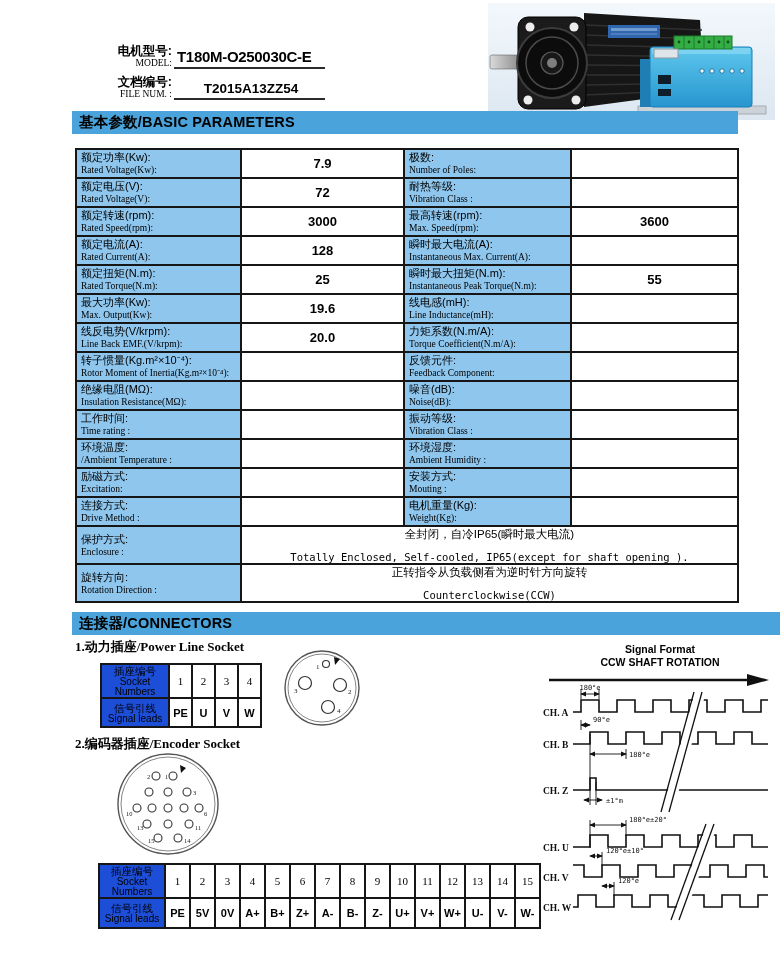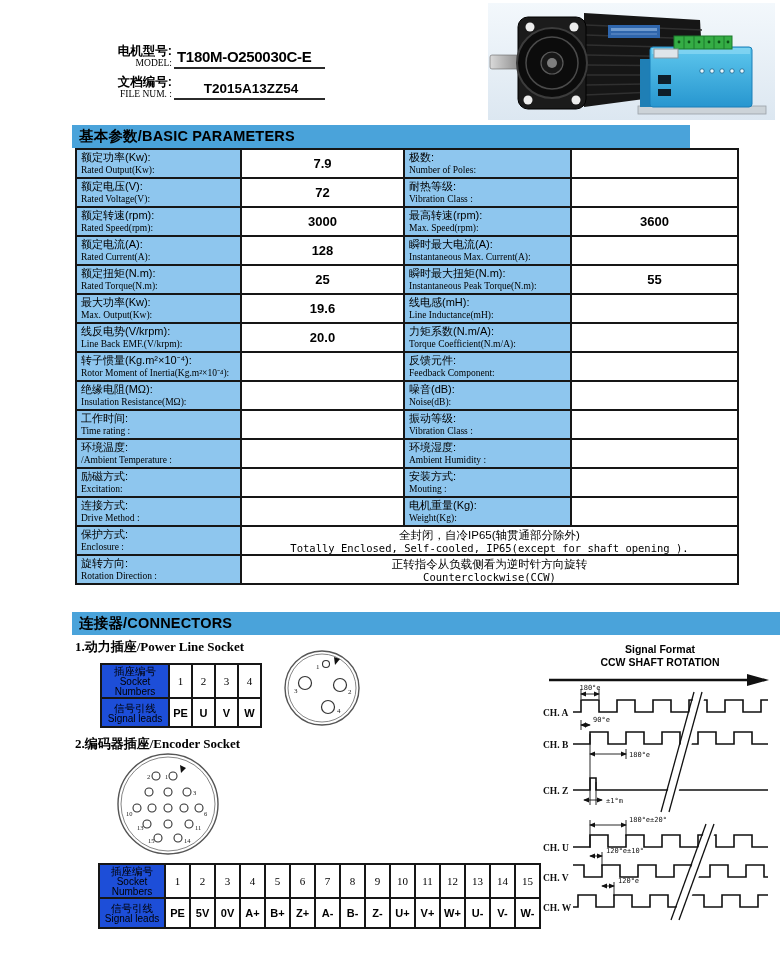--- a/index.html
+++ b/index.html
@@ -14,35 +14,35 @@
   .hval{width:148px;border-bottom:2px solid #2b2b2b;font-weight:bold;
         padding:1px 0 2px 3px;margin-left:2px;}
   .hval.v1{font-size:15px;letter-spacing:-0.3px;}
   .hval.v2{font-size:13.5px;text-align:center;}
   
   .photo{position:absolute;left:488px;top:3px;width:287px;height:117px;}
   
   .bar{position:absolute;left:72px;height:23px;background:#4aa3da;
        font-weight:bold;font-size:14.5px;line-height:23px;padding-left:7px;
        box-sizing:border-box;letter-spacing:0.2px;}
-  .bar1{top:125px;width:618px;}
+  .bar1{top:111px;width:666px;}
   .bar2{top:612px;width:780px;}
   
   table{border-collapse:collapse;table-layout:fixed;}
   .params{position:absolute;left:75px;top:148px;width:662px;}
   .params td{border:2px solid #161616;padding:1px 1px 1px 4px;vertical-align:middle;overflow:hidden;}
   .params tr{height:24px;}
   .params tr.sp{height:23px;}
   .lbl{background:#8ec6ee;}
   .cn{font-size:11px;line-height:13px;white-space:nowrap;}
   .en{font-family:"Liberation Serif",serif;font-size:9.5px;line-height:12px;white-space:nowrap;}
   .val{text-align:center;font-weight:bold;font-size:13px;padding:0 !important;}
   .valspan{text-align:center;padding:0 !important;}
   .vcn{font-size:11.5px;line-height:14px;}
-  .ven{font-family:"DejaVu Sans Mono",monospace;font-size:10.5px;line-height:12px;}
+  .ven{font-family:"DejaVu Sans Mono",monospace;font-size:10.5px;line-height:12px;margin-top:10px;}
   
   .footnote{position:absolute;left:75px;top:592px;width:694px;
             font-family:"Liberation Serif",serif;font-size:8.6px;line-height:10px;color:#111;}
   
   .subtitle{position:absolute;font-family:"Liberation Serif",serif;font-weight:bold;font-size:13px;}
   .st1{left:75px;top:638px;}
   .st2{left:75px;top:735px;}
   .ptab{position:absolute;left:100px;top:663px;}
   .ptab td{border:2px solid #161616;text-align:center;vertical-align:middle;padding:0;}
   .ptab tr{height:29px;}
@@ -171,21 +171,21 @@
     <colgroup>
         <col style="width:165px">
         <col style="width:163px">
         <col style="width:167px">
         <col style="width:167px">
       </colgroup>
     <tbody>
         <tr>
       <td class="lbl">
             <div class="cn">额定功率(Kw):</div>
-            <div class="en">Rated Output(Kw):</div>
+            <div class="en">Rated Voltage(Kw):</div>
           </td>
       <td class="val">7.9</td>
       <td class="lbl">
             <div class="cn">极数:</div>
             <div class="en">Number of Poles:</div>
           </td>
       <td class="val"></td>
     </tr>
     <tr>
       <td class="lbl">
@@ -330,21 +330,21 @@
             <div class="en">Weight(Kg):</div>
           </td>
       <td class="val"></td>
     </tr>
     <tr class="sp">
       <td class="lbl">
             <div class="cn">保护方式:</div>
             <div class="en">Enclosure :</div>
           </td>
       <td class="valspan" colspan="3">
-        <div class="vcn">全封闭，自冷IP65(轴贯通部分除外)</div>
+        <div class="vcn">全封闭，自冷IP65(瞬时最大电流)</div>
         <div class="ven">Totally Enclosed, Self-cooled, IP65(except for shaft opening ).</div>
       </td>
     </tr>
     <tr class="sp">
       <td class="lbl">
             <div class="cn">旋转方向:</div>
             <div class="en">Rotation Direction :</div>
           </td>
       <td class="valspan" colspan="3">
         <div class="vcn">正转指令从负载侧看为逆时针方向旋转</div>

